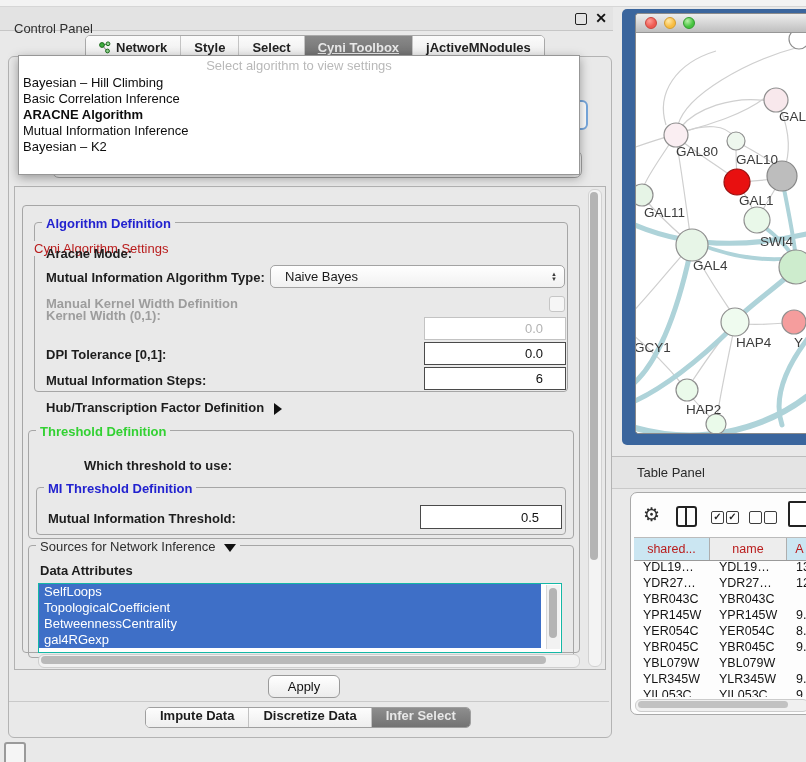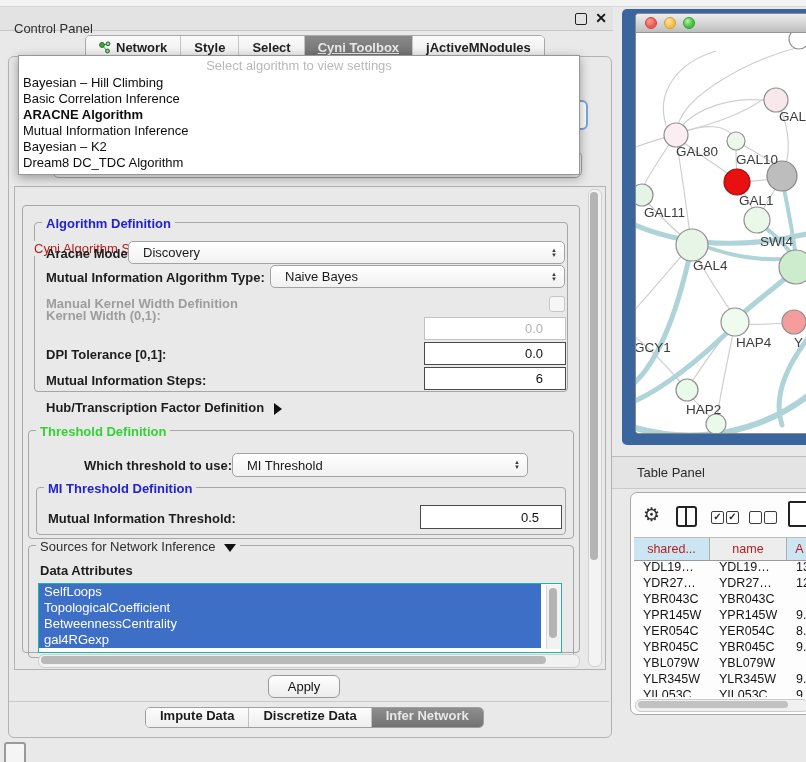--- a/index.html
+++ b/index.html
@@ -139,43 +139,35 @@
   <div class="abs frag-combo">galFiltered.sif default node</div>
 
   <div class="abs popup">
     <div class="ph">Select algorithm to view settings</div>
     <div id="dd-list">
         <div class="dd-item">Bayesian – Hill Climbing</div>
         <div class="dd-item">Basic Correlation Inference</div>
         <div class="dd-item bold">ARACNE Algorithm</div>
         <div class="dd-item">Mutual Information Inference</div>
         <div class="dd-item">Bayesian – K2</div>
-        <div class="dd-item">Dream8 DC_TDC Algorithm</div>
       </div>
   </div>
 
   <div class="abs subpanel"></div>
   <div class="abs vscroll">
       <div class="thumb"></div>
     </div>
 
   <div class="group" style="left:22px;top:205px;width:556px;height:446px;"></div>
   <div class="gtitle" style="left:30px;top:193px;color:#b91c1c;margin-top:48px;">Cyni Algorithm Settings</div>
 
   <div class="group" style="left:34px;top:222px;width:532px;height:168px;"></div>
   <div class="gtitle blue" style="left:42px;top:216px;font-weight:bold;">Algorithm Definition</div>
 
   <div class="lblb" style="left:46px;top:246px;">Aracne Mode:</div>
-  <div class="combo" style="left:128px;top:241px;width:437px;height:23px;">
-    <span>Discovery</span>
-    <span class="stepper">
-        <span>▲</span>
-        <span>▼</span>
-      </span>
-  </div>
 
   <div class="lblb" style="left:46px;top:270px;">Mutual Information Algorithm Type:</div>
   <div class="combo" style="left:270px;top:265px;width:295px;height:23px;">
     <span>Naive Bayes</span>
     <span class="stepper">
         <span>▲</span>
         <span>▼</span>
       </span>
   </div>
 
@@ -192,27 +184,20 @@
   <div class="field" style="left:424px;top:367px;width:142px;height:23px;">6</div>
 
   <div class="lblb" style="left:46px;top:400px;">
     <span>Hub/Transcription Factor Definition</span><span class="arrow-r"></span>
   </div>
 
   <div class="group" style="left:28px;top:430px;width:544px;height:107px;"></div>
   <div class="gtitle green" style="left:36px;top:424px;font-weight:bold;">Threshold Definition</div>
 
   <div class="lblb" style="left:84px;top:458px;">Which threshold to use:</div>
-  <div class="combo" style="left:232px;top:453px;width:296px;height:24px;">
-    <span>MI Threshold</span>
-    <span class="stepper">
-        <span>▲</span>
-        <span>▼</span>
-      </span>
-  </div>
 
   <div class="group" style="left:36px;top:487px;width:528px;height:46px;"></div>
   <div class="gtitle blue" style="left:44px;top:481px;font-weight:bold;">MI Threshold Definition</div>
   <div class="lblb" style="left:48px;top:511px;">Mutual Information Threshold:</div>
   <div class="field" style="left:420px;top:505px;width:142px;height:24px;">0.5</div>
 
   <div class="group" style="left:28px;top:545px;width:544px;height:111px;"></div>
   <div class="gtitle" style="left:36px;top:539px;color:#2e2e2e;">
     <span>Sources for Network Inference</span><span class="arrow-d"></span>
   </div>
@@ -238,21 +223,21 @@
   <div class="abs sep-line"></div>
 
   <div class="abs bottom-tabs">
     <div class="btab">
         <span>Impute Data</span>
       </div>
     <div class="btab">
         <span>Discretize Data</span>
       </div>
     <div class="btab sel">
-        <span>Infer Network</span>
+        <span>Infer Select</span>
       </div>
   </div>
 
   <div class="abs net-frame"></div>
   <div class="abs net-window">
     <div class="net-titlebar">
       <span class="light" style="left:9px;background:radial-gradient(circle at 35% 30%,#ff9d96,#ee5b52 60%);border:1px solid #c9443c;"></span>
       <span class="light" style="left:28px;background:radial-gradient(circle at 35% 30%,#ffe9a8,#f8bd42 60%);border:1px solid #d39c2f;"></span>
       <span class="light" style="left:47px;background:radial-gradient(circle at 35% 30%,#b8f0a8,#46c33f 60%);border:1px solid #2f9b2d;"></span>
     </div>

